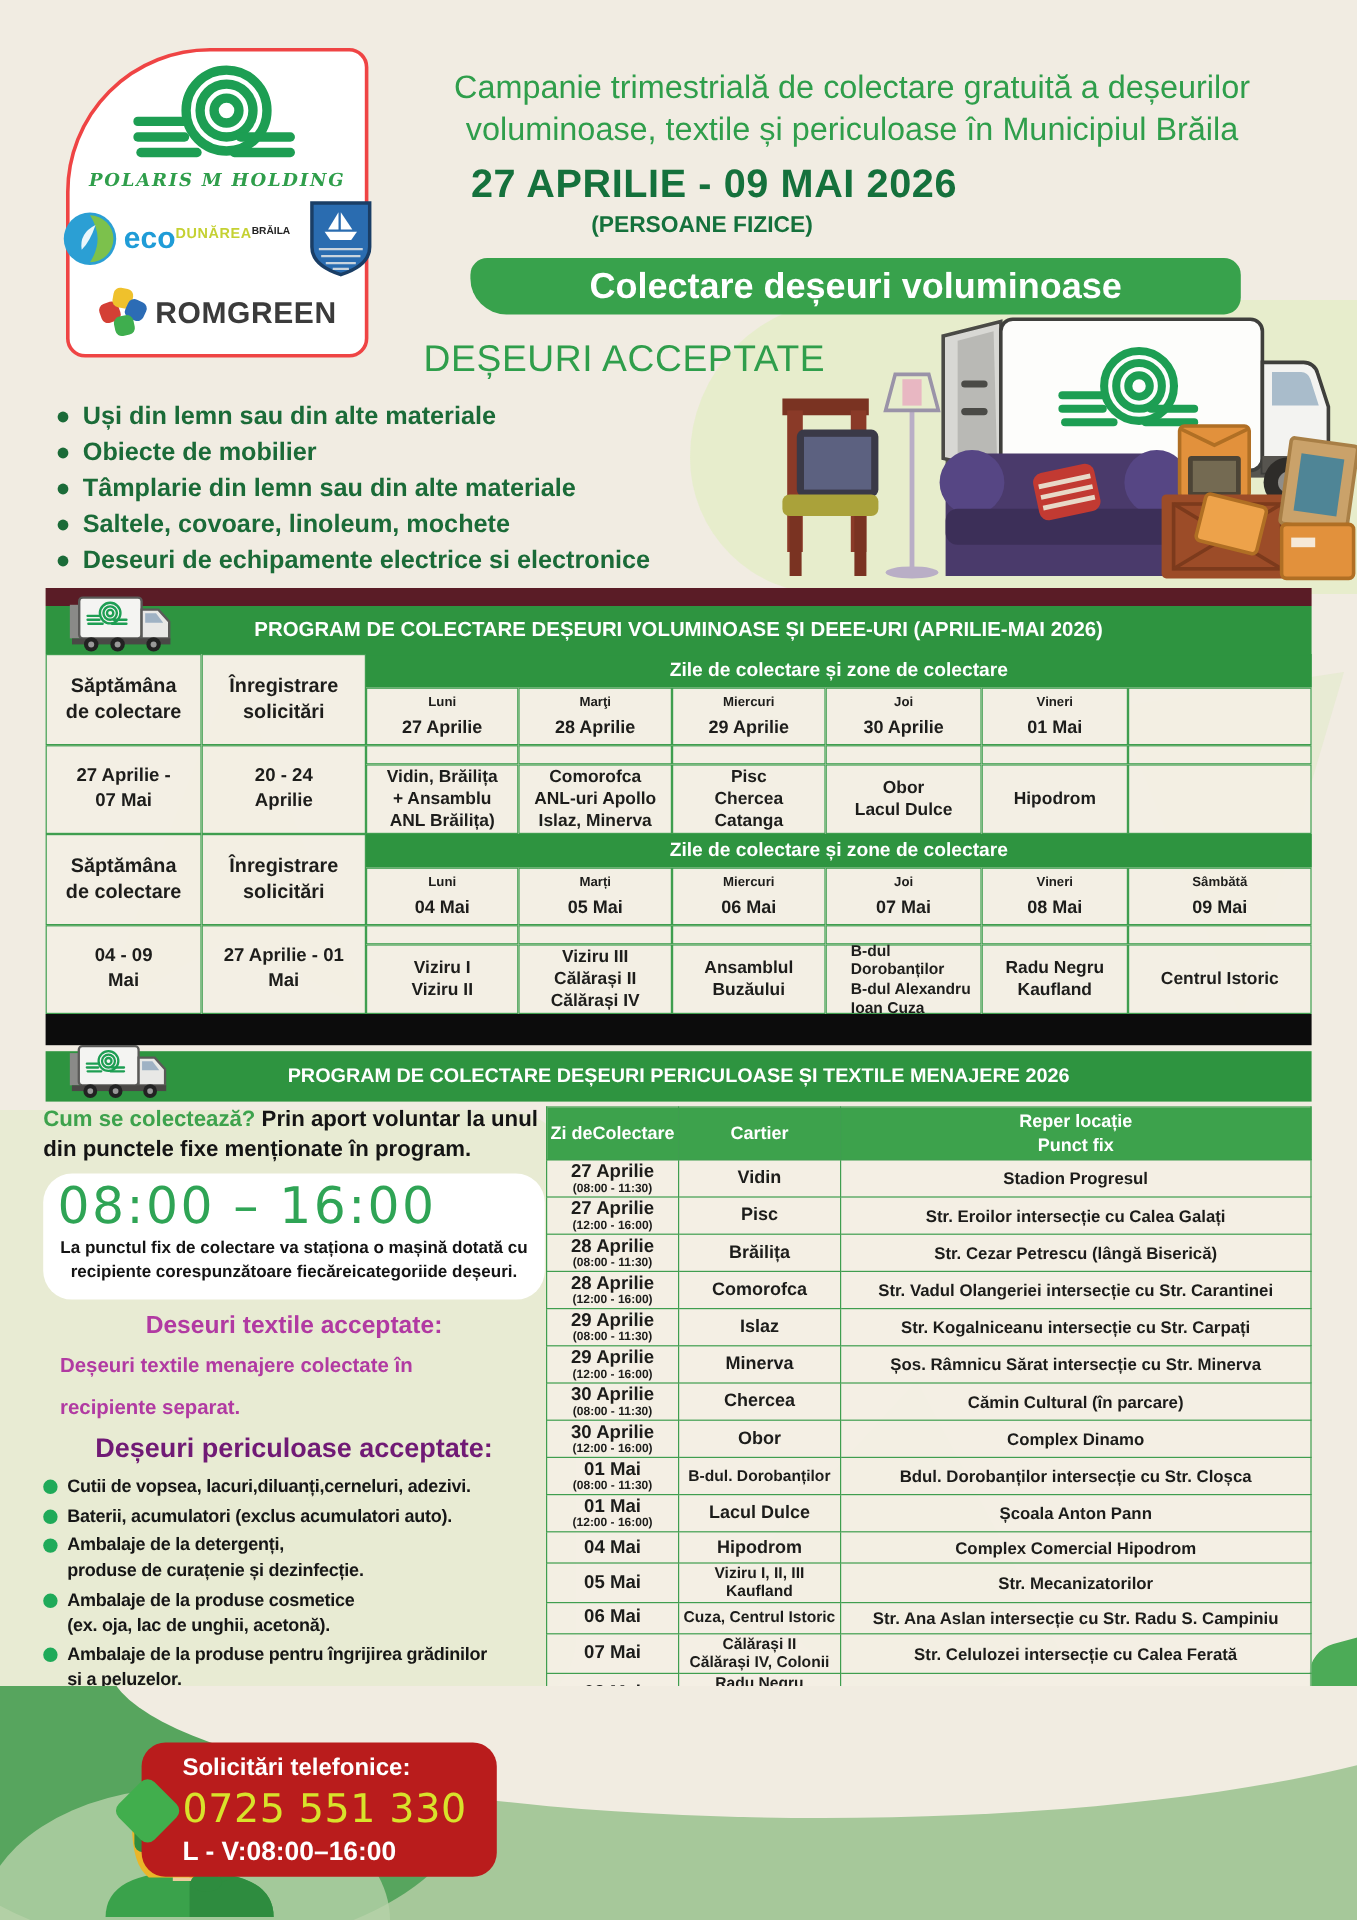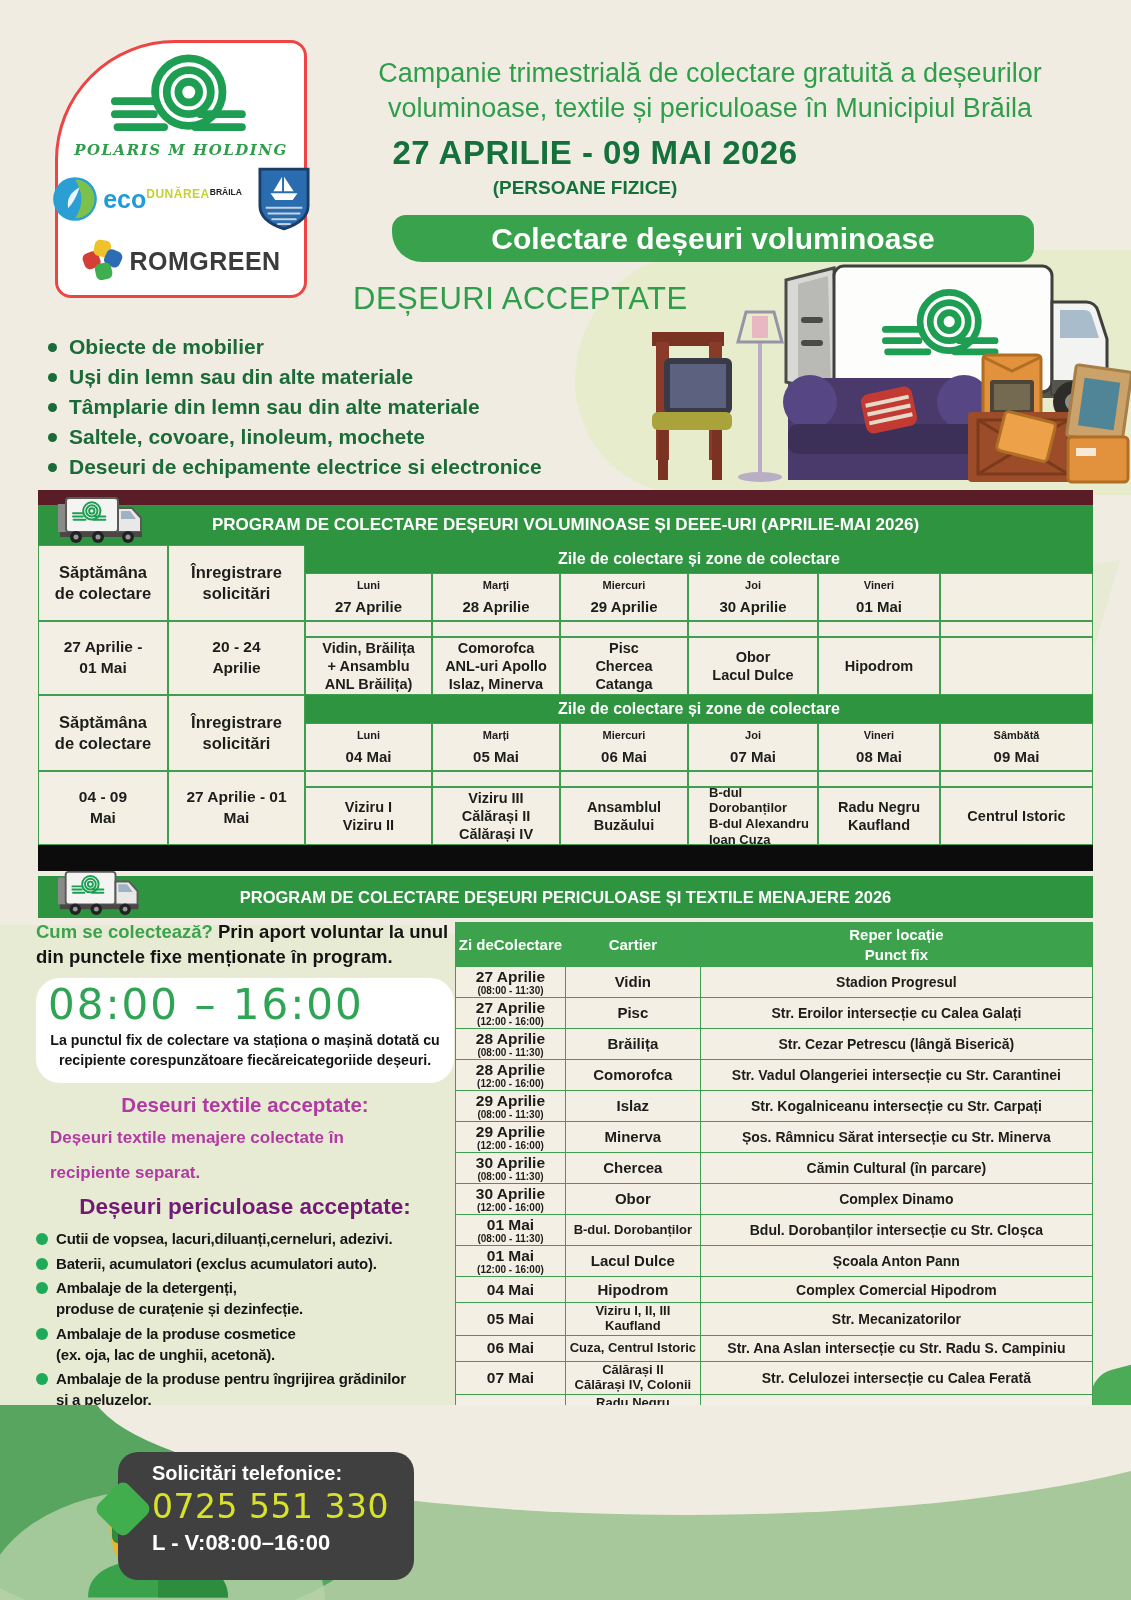--- a/index.html
+++ b/index.html
@@ -93,21 +93,21 @@
   .hz-item { display:flex; margin-bottom:3px; }
   .hz-dot { width:12px; height:12px; border-radius:50%; background:#1faa59; margin:5px 8px 0 0; flex-shrink:0; }
   .hz-txt { color:#161616; font-weight:bold; font-size:15px; line-height:1.42; white-space:pre-line; letter-spacing:-.2px; }
 
   
   .footer { position:absolute; z-index:2; left:0; top:1405px; width:1131px; height:195px; background:#a6c89a; overflow:hidden; }
   .f-green-left { position:absolute; left:-80px; top:-70px; width:480px; height:290px; background:#57a55e; border-radius:50%; }
   .f-cream { position:absolute; left:90px; top:-150px; width:1190px; height:260px; background:#f1ece1; border-radius:50%; }
   .f-circle { position:absolute; left:-15px; top:85px; width:340px; height:220px; background:#b7d2a9; border-radius:50%; opacity:.8; }
   .person { position:absolute; left:58px; top:50px; width:205px; height:145px; }
-  .bubble { position:absolute; left:118px; top:47px; width:296px; height:128px; background:#404040; border-radius:20px; padding:10px 12px 8px 34px; }
+  .bubble { position:absolute; left:118px; top:47px; width:296px; height:112px; background:#b91c1c; border-radius:20px; padding:10px 12px 8px 34px; }
   .bubble::before { content:""; position:absolute; left:-16px; top:36px; width:42px; height:42px; background:#41ae4d; border-radius:8px; transform:rotate(45deg); }
   .bubble-label { color:#fff; font-weight:bold; font-size:20px; position:relative; }
   .bubble-phone { color:#d8e22b; font-size:33px; letter-spacing:.5px; margin-top:2px; position:relative; font-family:"DejaVu Sans","Liberation Sans",sans-serif; }
   .bubble-hours { color:#fff; font-weight:bold; font-size:22px; margin-top:4px; position:relative; }
 </style>
 </head>
 <body>
 
 <svg width="0" height="0" style="position:absolute">
     <defs>
@@ -186,25 +186,25 @@
     <div>voluminoase, textile și periculoase în Municipiul Brăila</div>
   </div>
   <div class="z1 date-range">27 APRILIE - 09 MAI 2026</div>
   <div class="z1 audience">(PERSOANE FIZICE)</div>
   <div class="z1 banner">Colectare deșeuri voluminoase</div>
   <div class="z1 accepted-title">DEȘEURI ACCEPTATE</div>
 
   <div class="z1" id="accepted-list">
       <div class="acc-item">
         <span class="acc-dot"></span>
-        <span class="acc-txt">Obiecte de mobilier</span>
+        <span class="acc-txt">Uși din lemn sau din alte materiale</span>
       </div>
       <div class="acc-item">
         <span class="acc-dot"></span>
-        <span class="acc-txt">Uși din lemn sau din alte materiale</span>
+        <span class="acc-txt">Obiecte de mobilier</span>
       </div>
       <div class="acc-item">
         <span class="acc-dot"></span>
         <span class="acc-txt">Tâmplarie din lemn sau din alte materiale</span>
       </div>
       <div class="acc-item">
         <span class="acc-dot"></span>
         <span class="acc-txt">Saltele, covoare, linoleum, mochete</span>
       </div>
       <div class="acc-item">
@@ -296,21 +296,21 @@
       <div class="t1c t1-head" style="left: 130px; top: 0px; width: 137px; height: 76px;">Înregistrare
 solicitări</div>
       <div class="t1c t1-zile" style="left: 267px; top: 0px; width: 788px; height: 28px;">Zile de colectare și zone de colectare</div>
       <div class="t1c t1-day" style="left: 267px; top: 28px; width: 127px; height: 48px;"><div class="d1">Luni</div><div class="d2">27 Aprilie</div></div>
       <div class="t1c t1-day" style="left: 394px; top: 28px; width: 128px; height: 48px;"><div class="d1">Marţi</div><div class="d2">28 Aprilie</div></div>
       <div class="t1c t1-day" style="left: 522px; top: 28px; width: 128px; height: 48px;"><div class="d1">Miercuri</div><div class="d2">29 Aprilie</div></div>
       <div class="t1c t1-day" style="left: 650px; top: 28px; width: 130px; height: 48px;"><div class="d1">Joi</div><div class="d2">30 Aprilie</div></div>
       <div class="t1c t1-day" style="left: 780px; top: 28px; width: 122px; height: 48px;"><div class="d1">Vineri</div><div class="d2">01 Mai</div></div>
       <div class="t1c t1-day" style="left: 902px; top: 28px; width: 153px; height: 48px;"><div class="d1"></div><div class="d2"></div></div>
       <div class="t1c t1-wk" style="left: 0px; top: 76px; width: 130px; height: 74px;">27 Aprilie -
-01 Mai</div>
+07 Mai</div>
       <div class="t1c t1-wk" style="left: 130px; top: 76px; width: 137px; height: 74px;">20 - 24
 Aprilie</div>
       <div class="t1c t1-sub" style="left: 267px; top: 76px; width: 127px; height: 16px;"></div>
       <div class="t1c t1-zone" style="left: 267px; top: 92px; width: 127px; height: 58px;">Vidin, Brăilița
 + Ansamblu
 ANL Brăilița)</div>
       <div class="t1c t1-sub" style="left: 394px; top: 76px; width: 128px; height: 16px;"></div>
       <div class="t1c t1-zone" style="left: 394px; top: 92px; width: 128px; height: 58px;">Comorofca
 ANL-uri Apollo
 Islaz, Minerva</div>

